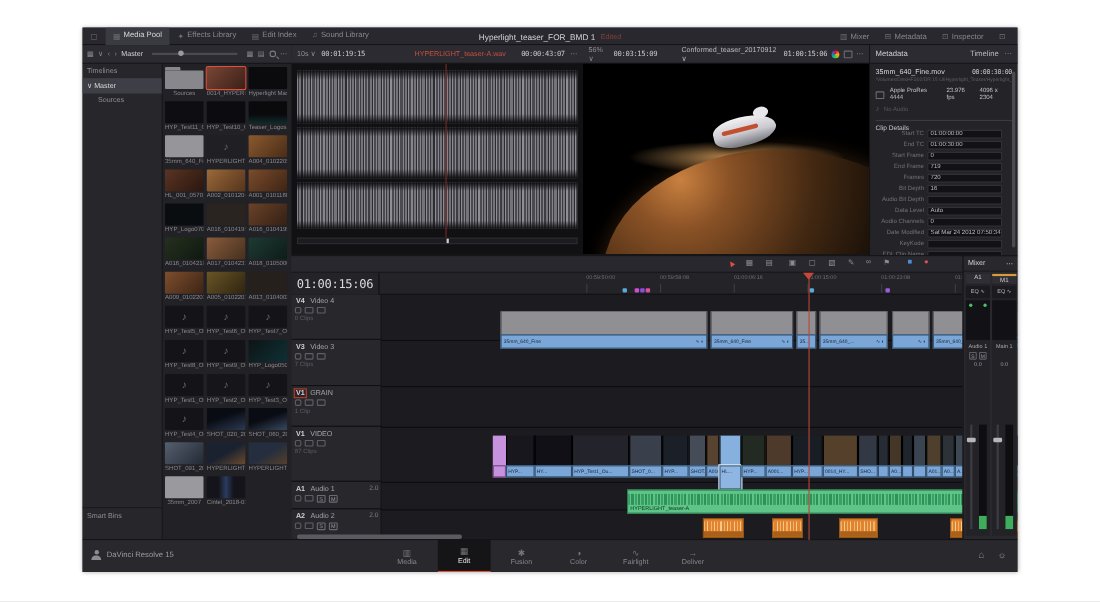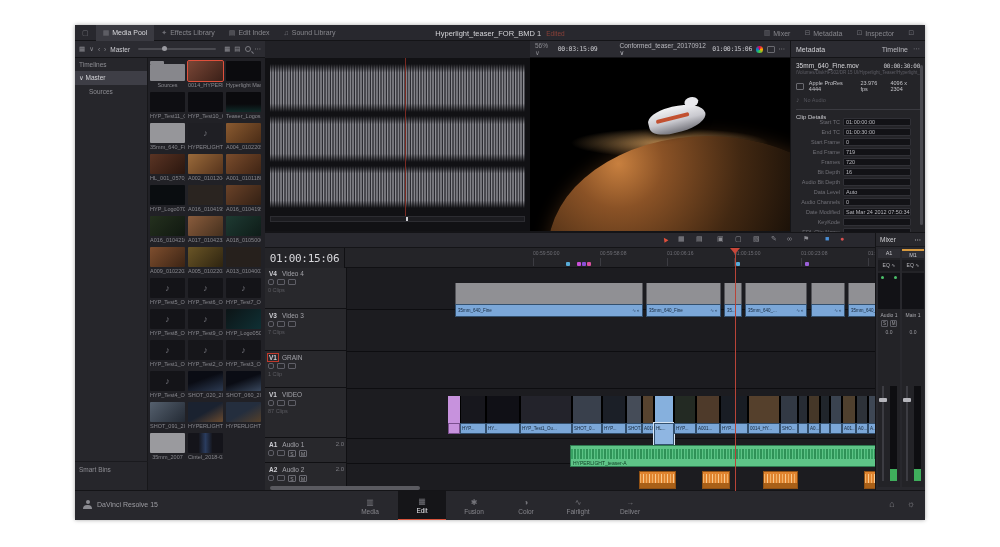--- a/index.html
+++ b/index.html
@@ -188,20 +188,27 @@
     <span style="color:#cfcfd4">Master</span>
     <span style="flex:1;height:2px;background:#4a4a50;border-radius:1px;position:relative;margin:0 4px;">
         <span style="position:absolute;left:30%;top:-2px;width:5px;height:5px;border-radius:50%;background:#9a9aa0;"></span>
       </span>
     <span>▦</span>
     <span>▤</span>
     <span class="search-ic"></span>
     <span>⋯</span>
   </div>
 
+  <div class="hdr" style="left:190px;width:265px;padding:0 5px;gap:5px;">
+    <span><span>10s</span> <span>∨</span></span>
+    <span class="tc" style="color:#c9c9ce">00:01:19:15</span>
+    <span class="red-name" style="margin-left:40px">HYPERLIGHT_teaser-A.wav</span>
+    <span class="tc" style="margin-left:auto;color:#c9c9ce">00:00:43:07</span>
+    <span>⋯</span>
+  </div>
 
   <div class="hdr" style="left:455px;width:260px;padding:0 5px;gap:4px;">
     <span><span>56%</span> <span>∨</span></span>
     <span class="tc" style="color:#c9c9ce">00:03:15:09</span>
     <span style="margin-left:18px;color:#b9b9bf"><span>Conformed_teaser_20170912</span> <span>∨</span></span>
     <span class="tc" style="margin-left:auto;color:#c9c9ce">01:00:15:06</span>
     <span class="colorwheel"></span>
     <span class="ibox"></span>
     <span>⋯</span>
   </div>

